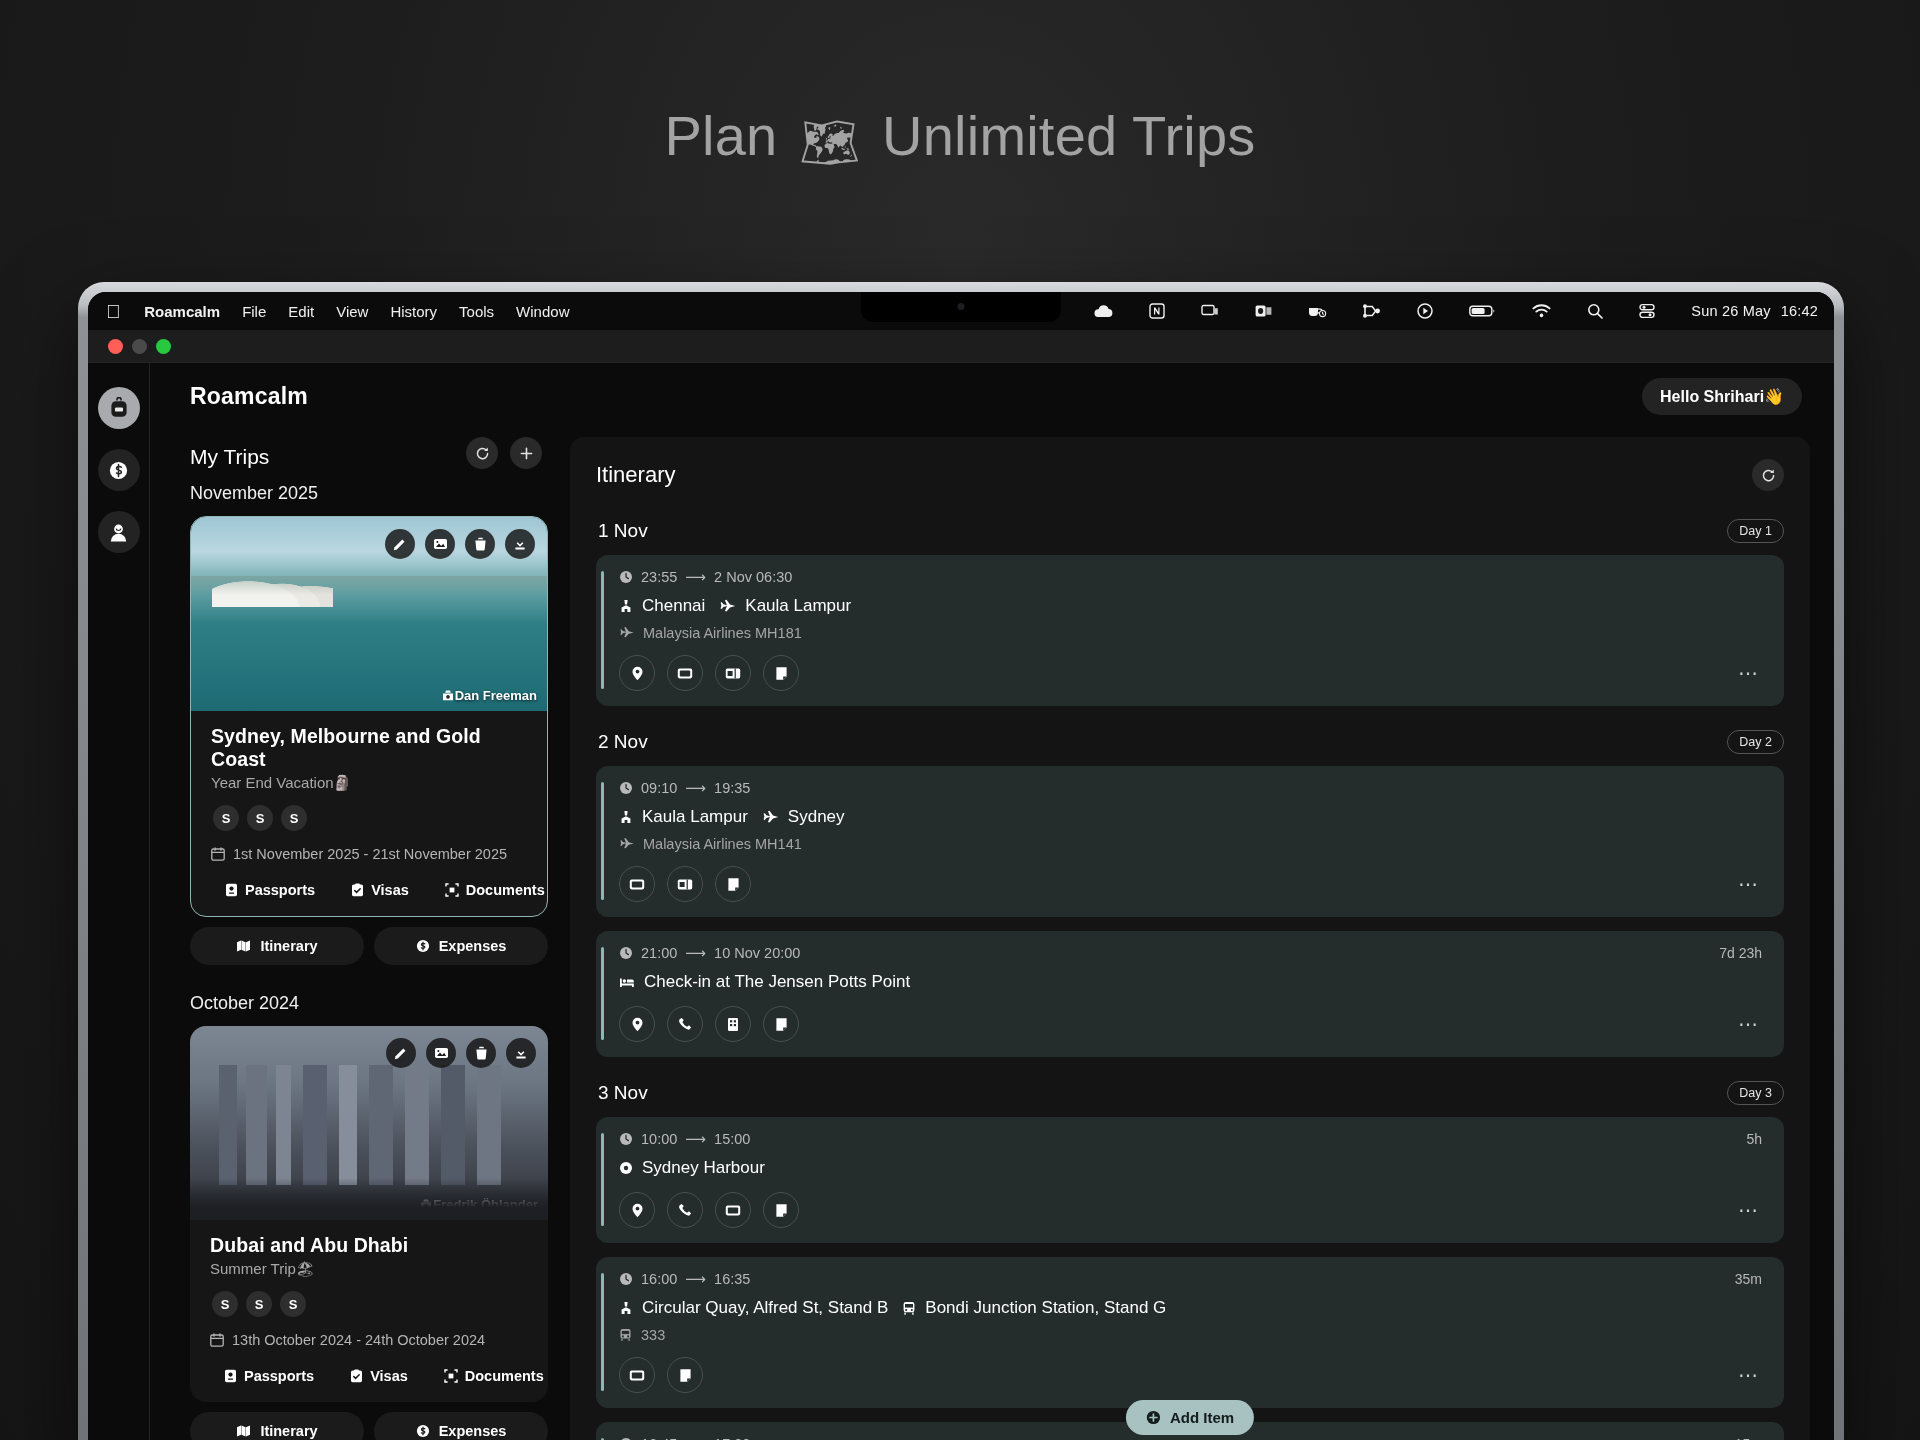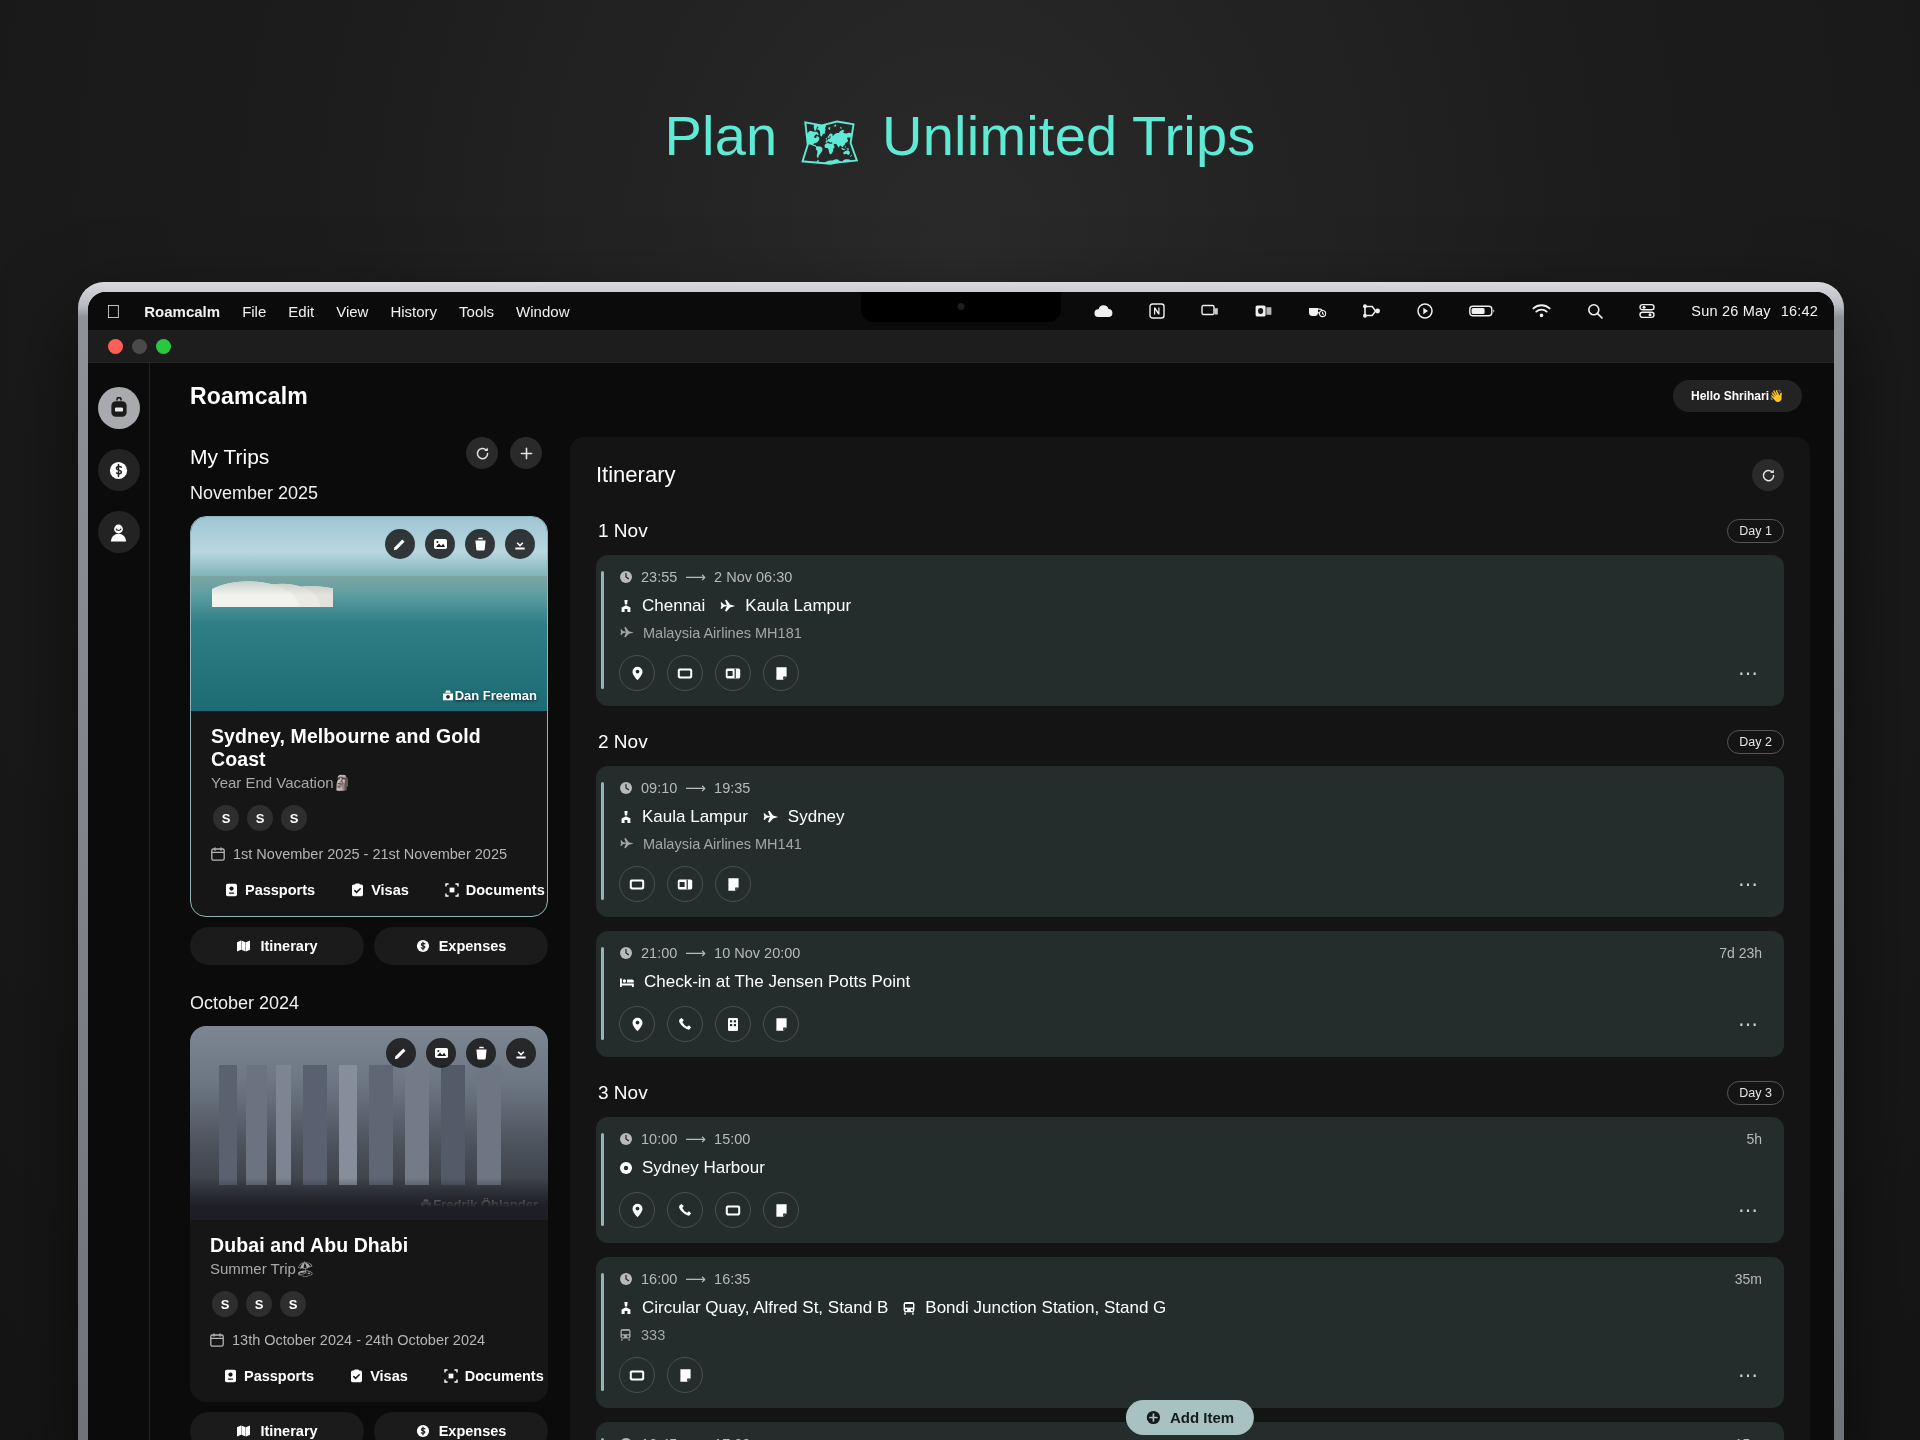--- a/index.html
+++ b/index.html
@@ -12,21 +12,21 @@
   body {
     background: radial-gradient(ellipse at 50% 18%, #2a2a2a 0%, #1d1d1d 45%, #151515 100%);
     position: relative;
   }
 
   
   .headline {
     width: 100%;
     text-align: center;
     padding-top: 108px;
-    color: #5eead4;
+    color: #a3a3a3;
     font-size: 56px;
     font-weight: 400;
     letter-spacing: 0.2px;
     line-height: 1;
   }
   .headline .emoji { font-size: 48px; vertical-align: -4px; margin: 0 6px; }
 
   
   .laptop {
     position: absolute;
@@ -118,21 +118,21 @@
   
   .main { flex: 1 1 auto; display: flex; flex-direction: column; min-width: 0; }
   .apphead {
     height: 66px; flex: 0 0 66px;
     display: flex; align-items: center; justify-content: space-between;
     padding: 0 32px 0 40px;
   }
   .brand { font-size: 23px; font-weight: bold; color: #fff; letter-spacing: .2px; }
   .hellochip {
     background: #232323; border-radius: 20px;
-    padding: 9px 18px; color: #fff; font-size: 12px; font-weight: bold;
+    padding: 9px 18px; color: #fff; font-size: 16px; font-weight: bold;
   }
 
   .columns { flex: 1 1 auto; display: flex; min-height: 0; padding: 0 24px 0 0; }
 
   
   .trips {
     width: 420px; flex: 0 0 420px;
     padding: 8px 22px 0 40px;
     overflow: hidden;
   }

